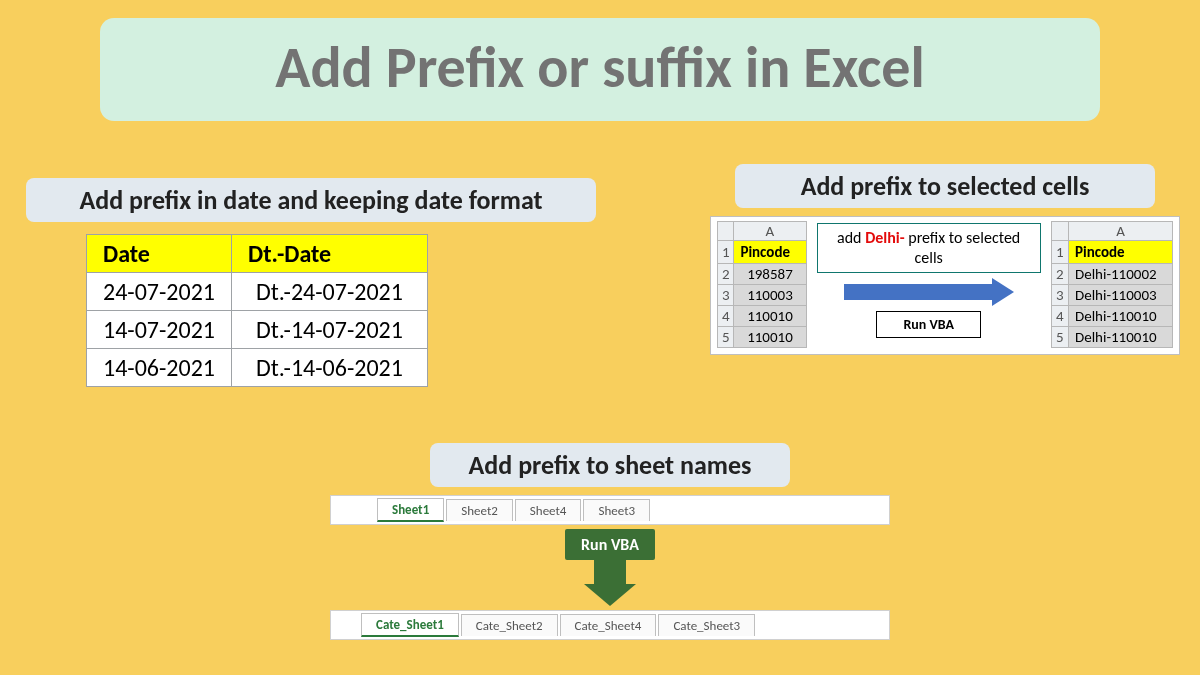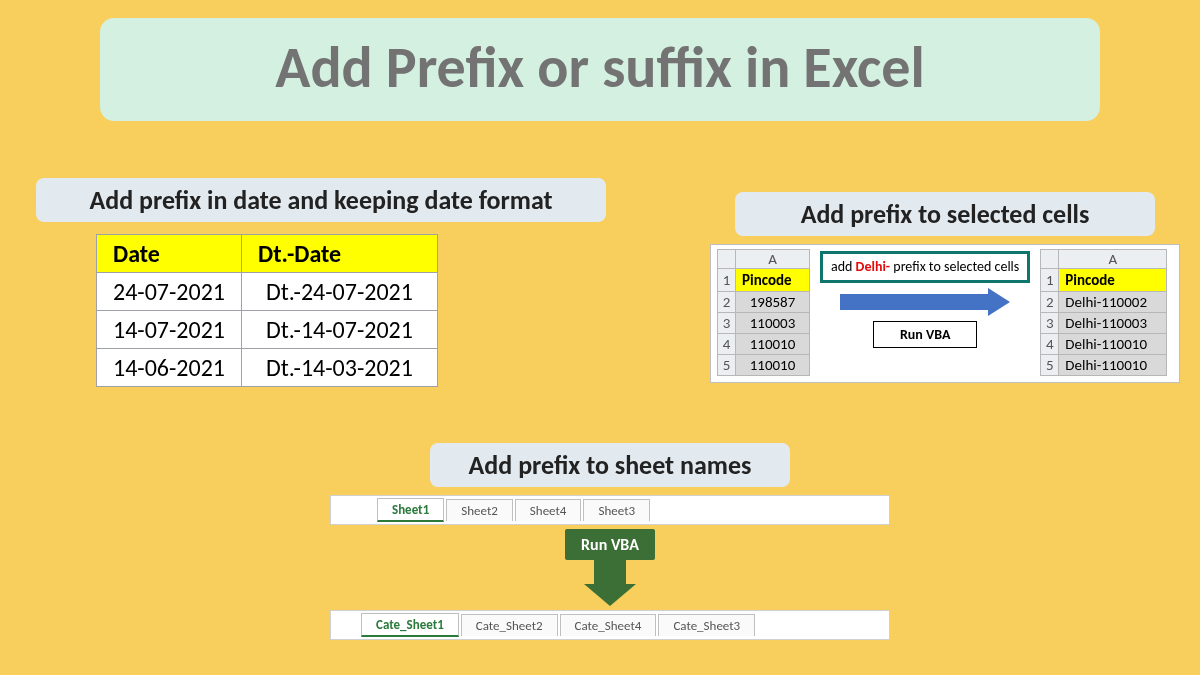--- a/index.html
+++ b/index.html
@@ -28,53 +28,53 @@
     background: #e2e9ef;
     border-radius: 8px;
     text-align: center;
     font-size: 26px;
     font-weight: bold;
     color: #222;
     padding: 6px 20px;
   }
 
   
-  .left-panel { position: absolute; top: 178px; left: 36px; }
+  .left-panel { position: absolute; top: 178px; left: 26px; }
   .left-label { width: 570px; }
   .date-table {
     margin-top: 12px;
     margin-left: 60px;
     border-collapse: collapse;
     background: #fff;
   }
   .date-table th, .date-table td {
     border: 1px solid #9ea2a6;
     padding: 4px 16px;
     font-size: 24px;
     margin-left: 20px;
   }
   .date-table th { background: #ffff00; text-align: left; font-weight: bold; }
   .date-table td.c1 { text-align: left; }
   .date-table td.c2 { text-align: center; padding-left: 24px; padding-right: 24px; }
 
   
-  .right-panel { position: absolute; top: 192px; left: 710px; width: 470px; }
+  .right-panel { position: absolute; top: 164px; left: 710px; width: 470px; }
   .right-label { width: 420px; margin: 0 auto; }
   .right-body { margin-top: 8px; background: #fff; border: 1px solid #bfbfbf; padding: 4px 6px 6px; display: flex; align-items: flex-start; gap: 10px; }
   .mini-grid { border-collapse: collapse; }
   .mini-grid td, .mini-grid th { border: 1px solid #b7b7b7; font-size: 15px; }
   .mini-grid .rownum { background: #eceff2; color: #555; width: 18px; text-align: center; font-weight: normal; }
   .mini-grid .colhdr { background: #eceff2; color: #555; text-align: center; font-weight: normal; width: 74px; }
   .mini-grid .pinhdr { background: #ffff00; font-weight: bold; text-align: left; padding: 2px 6px; }
   .mini-grid .cell { text-align: center; padding: 1px 6px; }
   .mini-grid .cell.sel { background: #d9d9d9; }
   .mini-grid .cell.left { text-align: left; }
   .mini-grid.wide .colhdr { width: 108px; }
   .mid-col { display: flex; flex-direction: column; align-items: center; gap: 6px; padding-top: 2px; position: relative; }
-  .note-box { border: 3px solid #0f766e; background: #fff; padding: 4px 8px; text-align: center; font-size: 14px; line-height: 1.25; }
+  .note-box { border: 1px solid #0f766e; background: #fff; padding: 4px 8px; text-align: center; font-size: 16px; line-height: 1.25; }
   .note-box .red { color: #e30b0b; font-weight: bold; }
   .arrow-bar { position: relative; width: 170px; height: 26px; }
   .arrow-shaft { position: absolute; top: 5px; left: 0; right: 20px; height: 16px; background: #4472c4; }
   .arrow-head { position: absolute; right: 0; top: -1px; width: 0; height: 0; border-left: 22px solid #4472c4; border-top: 14px solid transparent; border-bottom: 14px solid transparent; }
   .vba-box { border: 1px solid #000; background: #fff; padding: 4px 26px; font-weight: bold; font-size: 14px; }
 
   
   .bottom-panel { position: absolute; top: 443px; left: 330px; width: 560px; }
   .bottom-label { width: 360px; margin: 0 auto 8px; }
   .tabs-row { background: #fff; border: 1px solid #d0d0d0; display: flex; align-items: center; height: 30px; padding-left: 46px; }
@@ -109,21 +109,21 @@
     <tr>
       <td class="c1">24-07-2021</td>
       <td class="c2">Dt.-24-07-2021</td>
     </tr>
     <tr>
       <td class="c1">14-07-2021</td>
       <td class="c2">Dt.-14-07-2021</td>
     </tr>
     <tr>
       <td class="c1">14-06-2021</td>
-      <td class="c2">Dt.-14-03-2021</td>
+      <td class="c2">Dt.-14-06-2021</td>
     </tr>
   </tbody>
     </table>
 </div>
 
 <div class="right-panel">
   <div class="section-label right-label">Add prefix to selected cells</div>
   <div class="right-body">
 
     <table class="mini-grid">

